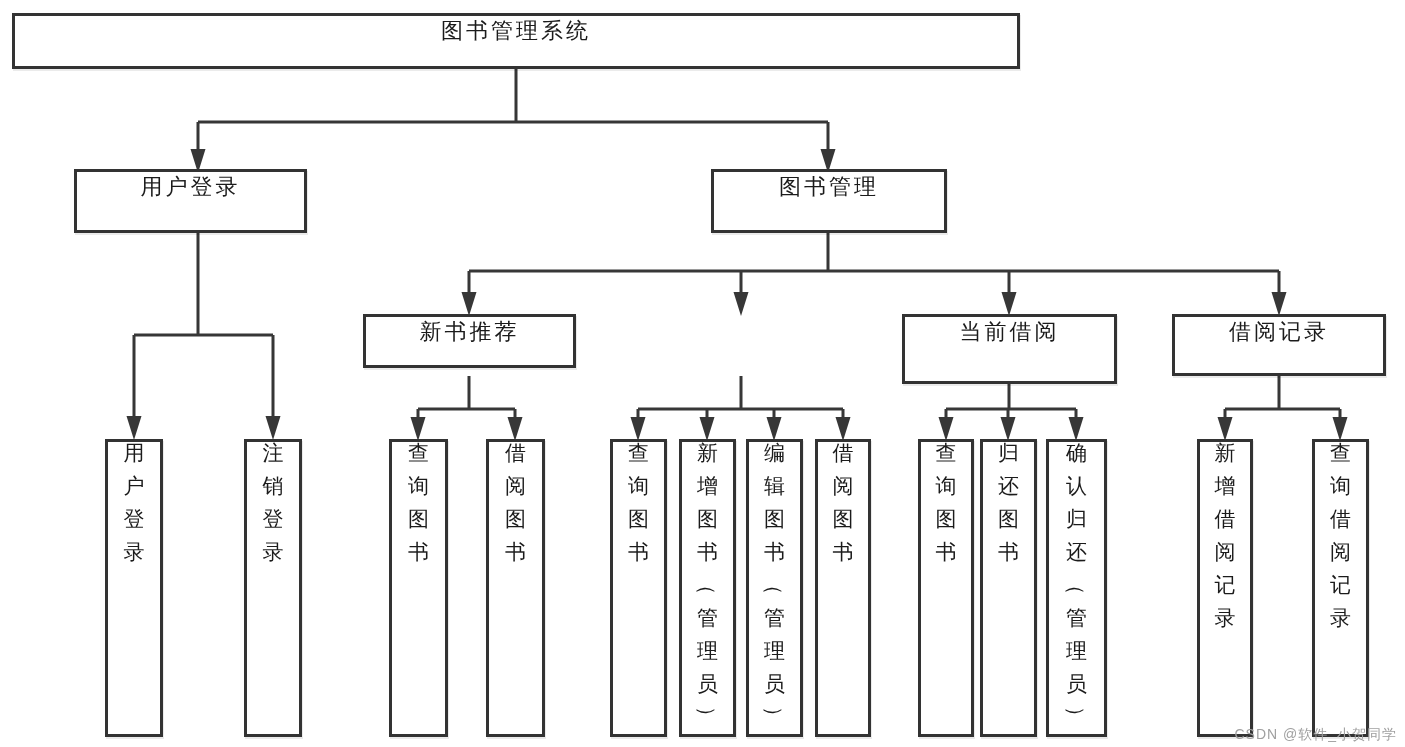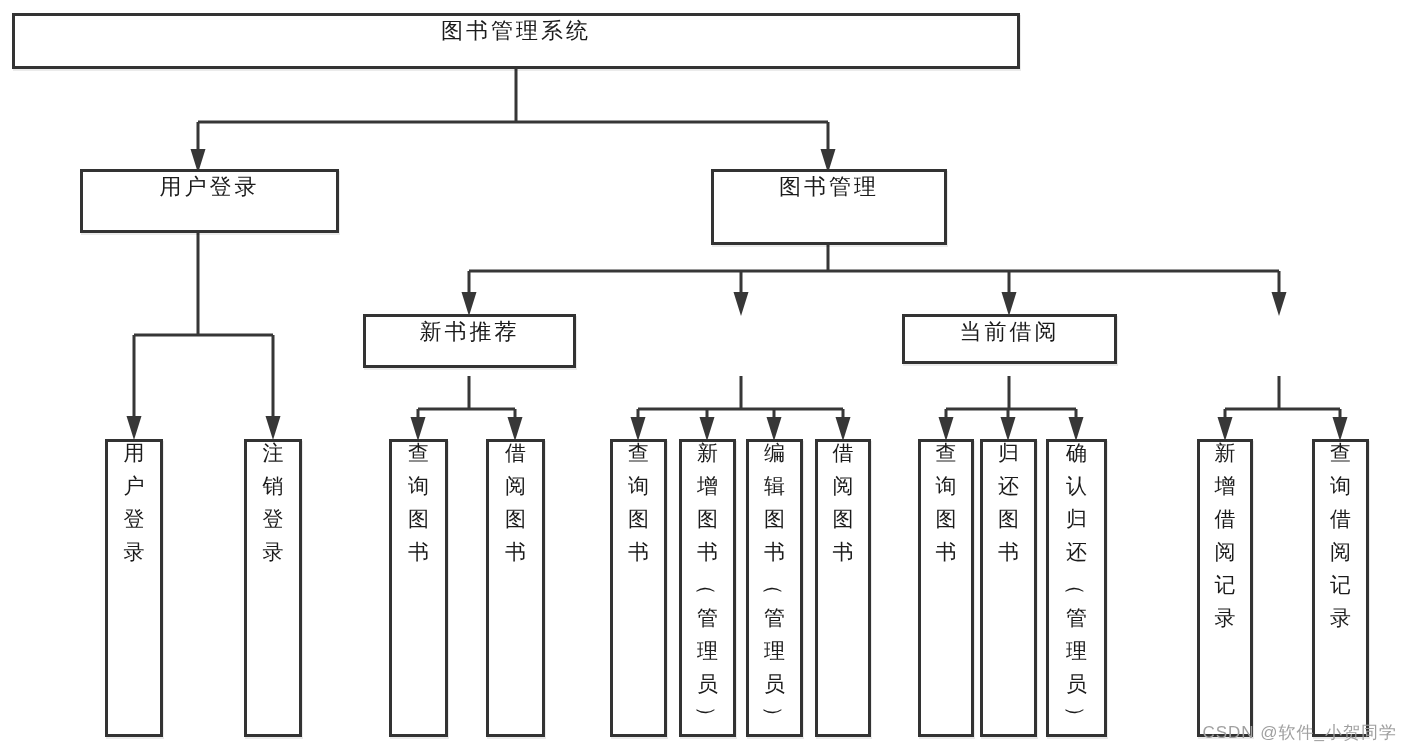--- a/index.html
+++ b/index.html
@@ -20,21 +20,21 @@
   .node{
     position:absolute;box-sizing:border-box;border:3px solid var(--border);
     background:var(--background);display:flex;align-items:flex-start;justify-content:center;
     box-shadow:1px 2px 0 rgba(0,0,0,0.08);
   }
   .hlabel{font-size:22px;letter-spacing:3px;white-space:nowrap;}
   .vtext{display:flex;flex-direction:column;align-items:center;gap:12px;font-size:21px;line-height:1;}
   .vtext span{display:block;height:21px;}
   .vtext span.rot{transform:rotate(90deg);}
   #watermark{
-    position:absolute;right:8px;bottom:3px;font-size:17px;letter-spacing:1px;
+    position:absolute;right:8px;bottom:3px;font-size:14px;letter-spacing:1px;
     color:var(--watermark);white-space:nowrap;
   }
 </style>
 </head>
 <body>
 
 <div id="stage">
 
   <svg id="edges" viewBox="0 0 1405 747">
     <g>
@@ -73,32 +73,35 @@
       <path class="arrow" d="M1068.5,417 H1083.5 L1076,441 Z"></path>
       <path class="arrow" d="M1217.5,417 H1232.5 L1225,441 Z"></path>
       <path class="arrow" d="M1332.5,417 H1347.5 L1340,441 Z"></path>
     </g>
   </svg>
 
   <div class="node" style="left:12px;top:13px;width:1008px;height:56px">
     <span class="hlabel">图书管理系统</span>
   </div>
 
-  <div class="node" style="left:80px;top:169px;width:259px;height:64px">
+  <div class="node" style="left:74px;top:169px;width:233px;height:64px">
     <span class="hlabel">用户登录</span>
   </div>
-  <div class="node" style="left:711px;top:169px;width:236px;height:76px">
+  <div class="node" style="left:711px;top:169px;width:236px;height:64px">
     <span class="hlabel">图书管理</span>
   </div>
 
   <div class="node" style="left:363px;top:314px;width:213px;height:54px">
     <span class="hlabel">新书推荐</span>
   </div>
-  <div class="node" style="left:902px;top:314px;width:215px;height:50px">
+  <div class="node" style="left:902px;top:314px;width:215px;height:70px">
     <span class="hlabel">当前借阅</span>
+  </div>
+  <div class="node" style="left:1172px;top:314px;width:214px;height:62px">
+    <span class="hlabel">借阅记录</span>
   </div>
 
   <div class="node" style="left:105px;top:439px;width:58px;height:298px">
     <span class="vtext">
         <span>用</span>
         <span>户</span>
         <span>登</span>
         <span>录</span>
       </span>
   </div>

